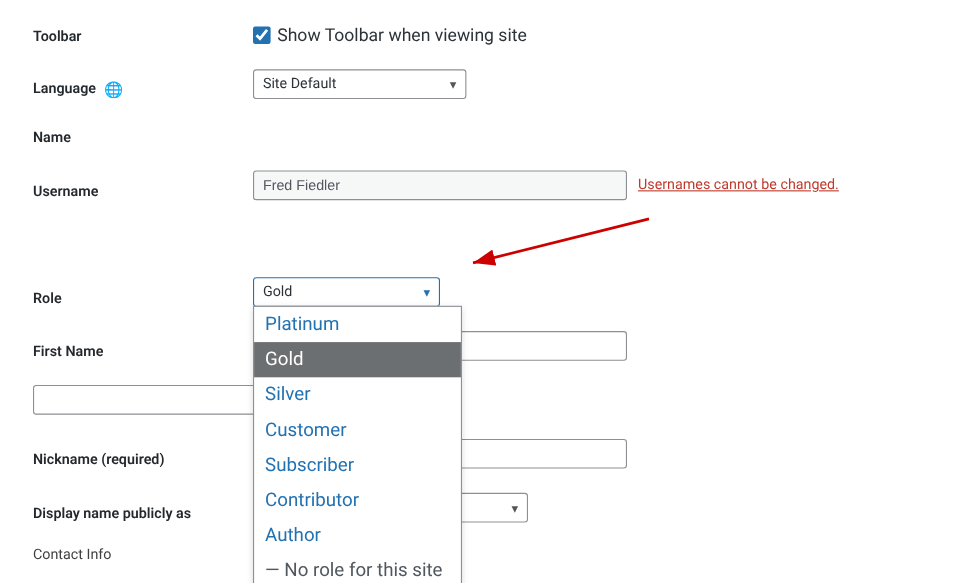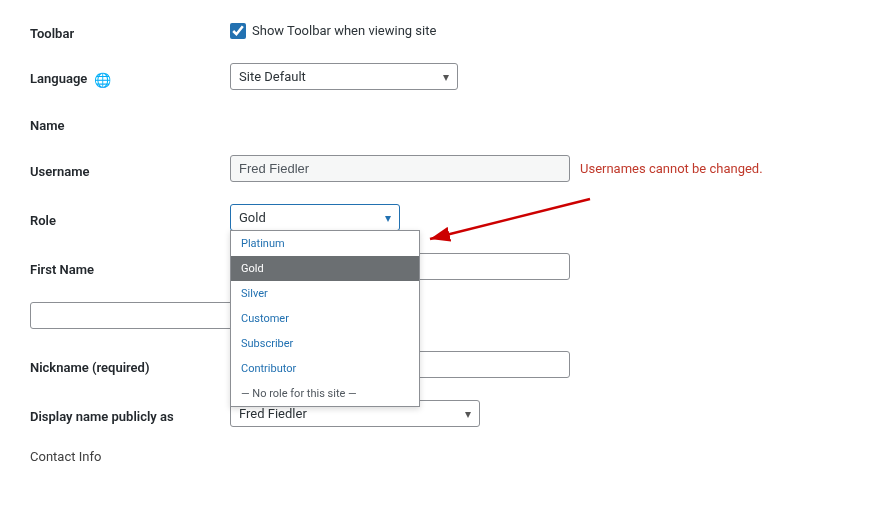--- a/index.html
+++ b/index.html
@@ -6,21 +6,21 @@
     body {
       font-family: -apple-system, BlinkMacSystemFont, "Segoe UI", Roboto, sans-serif;
       font-size: 13px;
       background: #fff;
       color: #333;
       padding: 20px 30px;
     }
 
     .form-row {
       display: flex;
-      align-items: center;
+      align-items: flex-end;
       margin-bottom: 22px;
       position: relative;
     }
 
     .form-label {
       width: 200px;
       min-width: 200px;
       font-weight: 600;
       color: #23282d;
       padding-top: 6px;
@@ -47,42 +47,44 @@
     }
 
     input[type="text"]:disabled {
       background: #f6f7f7;
       color: #50575e;
     }
 
     .username-note {
       color: #c0392b;
       font-size: 13px;
+      text-decoration: underline;
     }
 
     .checkbox-wrapper {
       display: flex;
       align-items: center;
       gap: 6px;
     }
 
     .checkbox-wrapper input[type="checkbox"] {
       width: 16px;
       height: 16px;
       accent-color: #2271b1;
     }
 
     .checkbox-label {
-      font-size: 13px;
+      font-size: 16px;
       color: #2c3338;
     }
 
     .select-wrapper {
       position: relative;
       width: 170px;
+      margin-top: 48px;
     }
 
     .role-select-display {
       border: 1px solid #2271b1;
       border-radius: 3px;
       padding: 5px 8px;
       font-size: 13px;
       color: #2c3338;
       background: #fff;
       width: 170px;
@@ -97,21 +99,21 @@
       font-size: 12px;
     }
 
     .language-select {
       border: 1px solid #8c8f94;
       border-radius: 3px;
       padding: 5px 8px;
       font-size: 13px;
       color: #2c3338;
       background: #fff;
-      width: 228px;
+      width: 194px;
       display: flex;
       align-items: center;
       justify-content: space-between;
       cursor: pointer;
     }
 
     .language-select .chevron {
       color: #555;
       font-size: 12px;
     }
@@ -122,21 +124,21 @@
       left: 0;
       width: 190px;
       background: #fff;
       border: 1px solid #8c8f94;
       box-shadow: 0 2px 6px rgba(0,0,0,0.15);
       z-index: 100;
     }
 
     .dropdown-item {
       padding: 6px 10px;
-      font-size: 11px;
+      font-size: 17px;
       color: #2271b1;
       cursor: pointer;
     }
 
     .dropdown-item.selected {
       background: #6b6f72;
       color: #fff;
     }
 
     .dropdown-item.no-role {
@@ -228,20 +230,21 @@
         <span>Gold</span>
         <span class="chevron">▾</span>
       </div>
       <div class="dropdown-menu">
         <div class="dropdown-item">Platinum</div>
         <div class="dropdown-item selected">Gold</div>
         <div class="dropdown-item">Silver</div>
         <div class="dropdown-item">Customer</div>
         <div class="dropdown-item">Subscriber</div>
         <div class="dropdown-item">Contributor</div>
+        <div class="dropdown-item">Author</div>
         <div class="dropdown-item no-role">— No role for this site —</div>
       </div>
     </div>
 
     <svg style="position:absolute; top:-10px; left:170px; width:200px; height:80px; pointer-events:none; overflow:visible;">
       <defs>
         <marker id="arrowhead" markerWidth="8" markerHeight="6" refX="8" refY="3" orient="auto">
           <polygon points="0 0, 8 3, 0 6" fill="#cc0000"></polygon>
         </marker>
       </defs>

